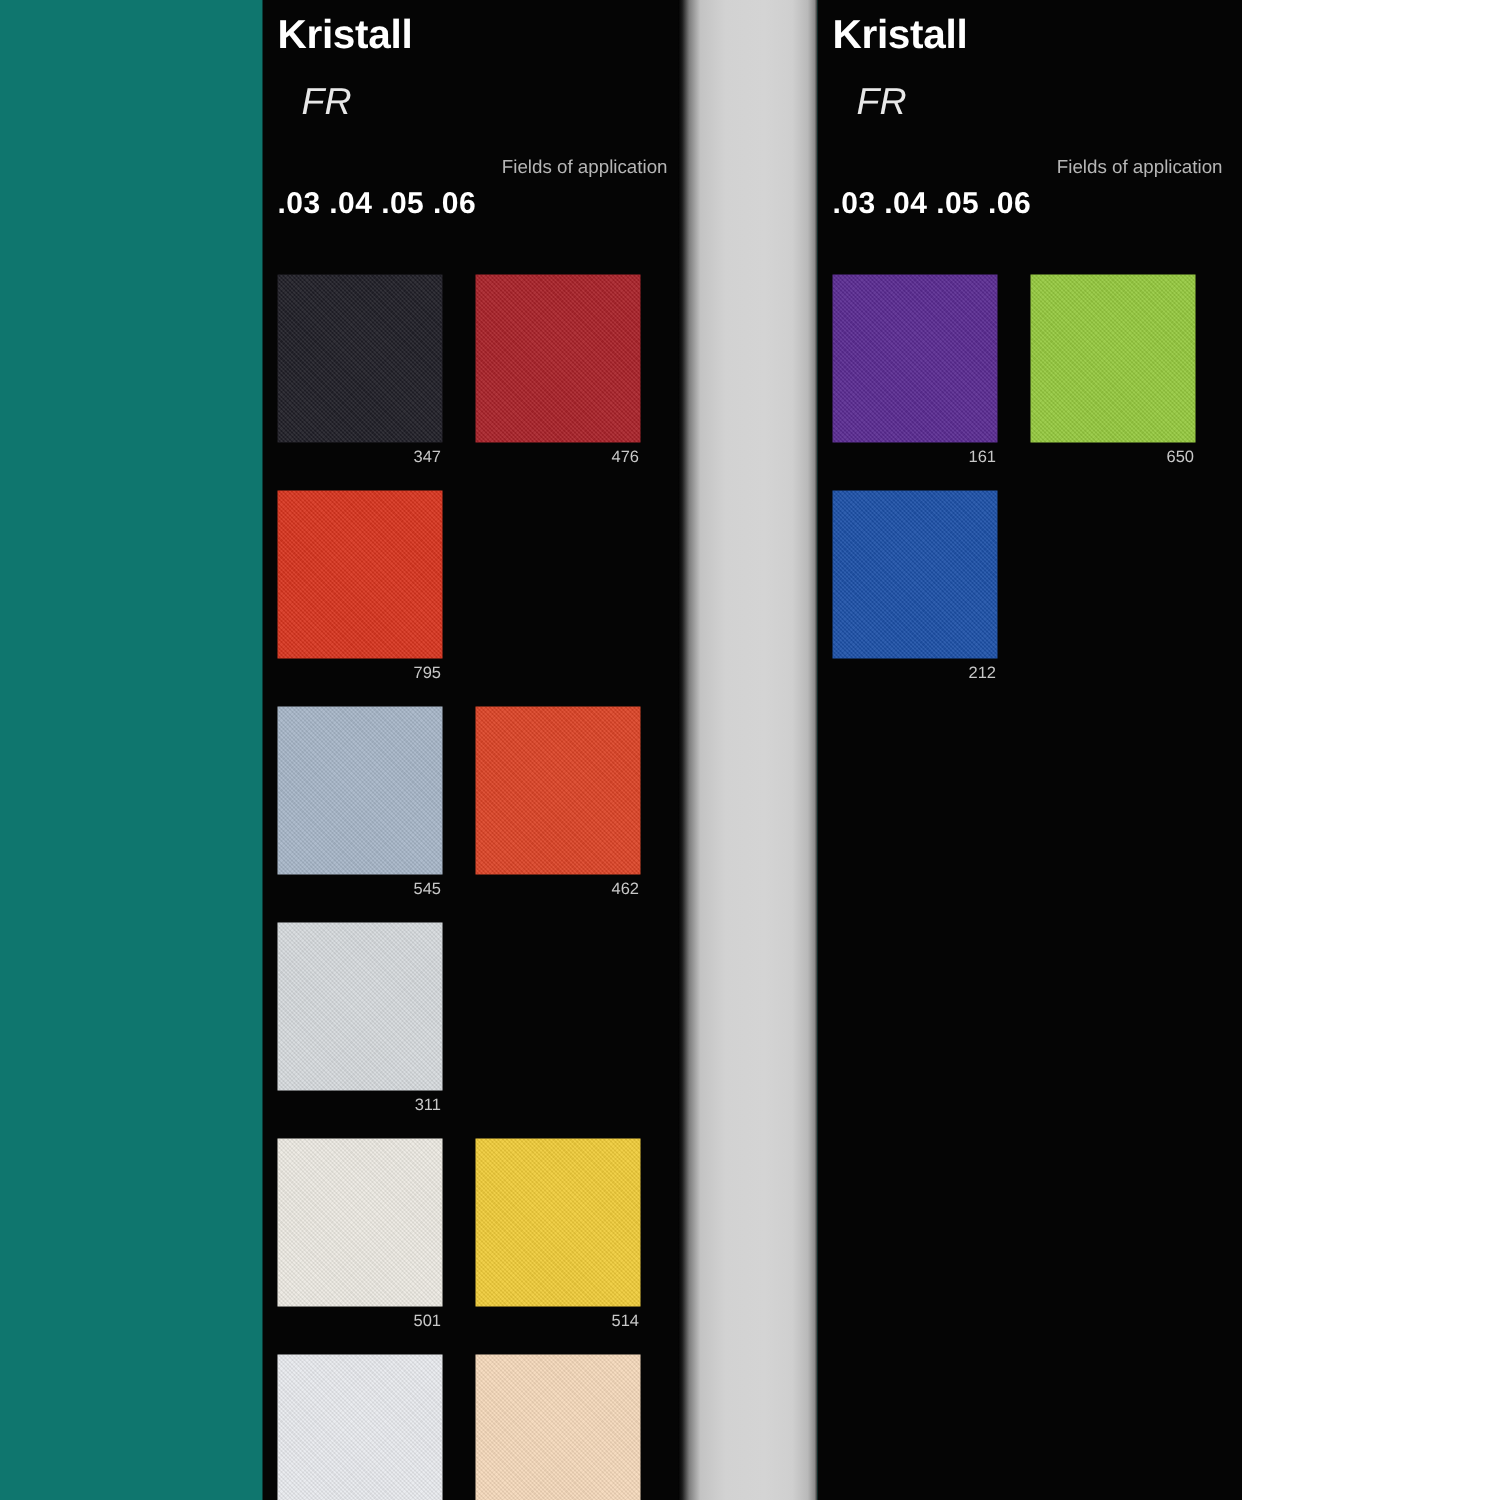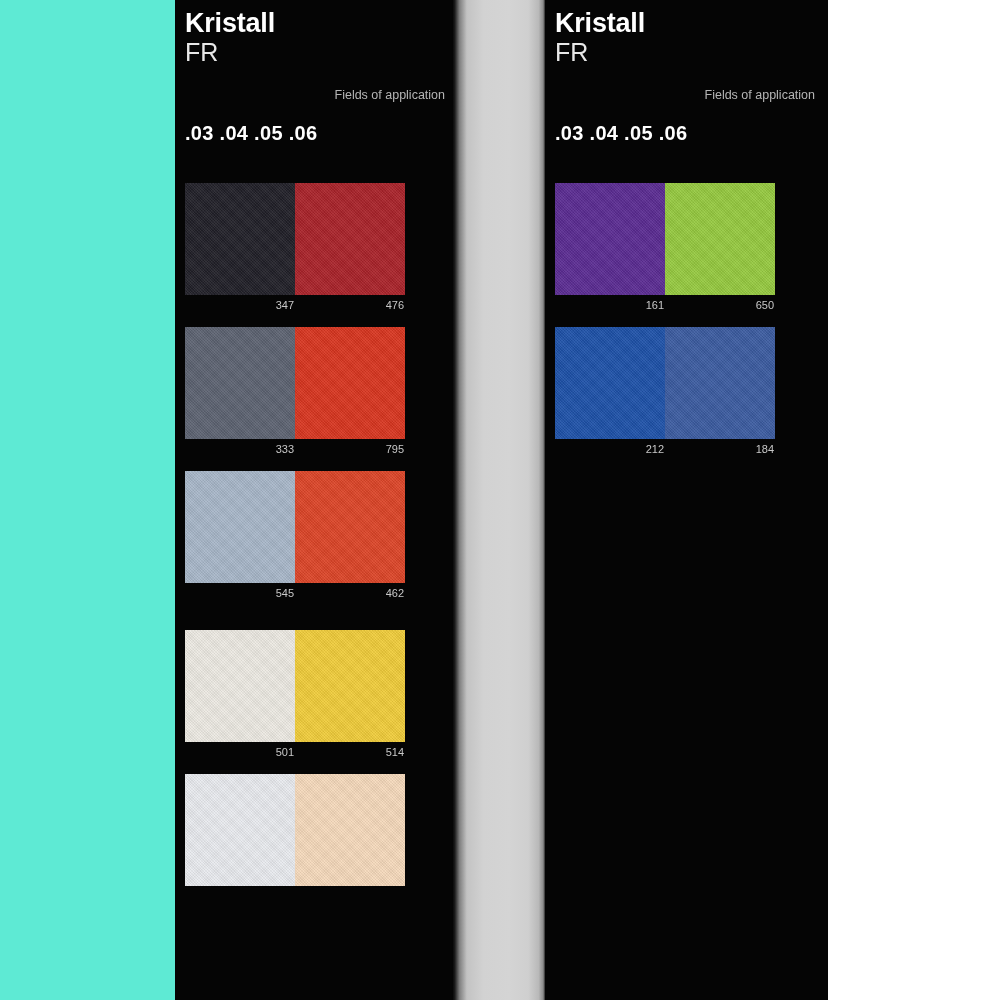--- a/index.html
+++ b/index.html
@@ -14,21 +14,21 @@
     overflow: hidden;
     font-family: "Liberation Sans", sans-serif;
   }
 
   
   #spread {
     position: absolute;
     left: 0; top: 0;
     width: 820px;
     height: 1000px;
-    background: #5eead4;
+    background: #0f766e;
   }
 
   
   .page {
     position: absolute;
     top: 0;
     height: 1000px;
     background: #050505;
     box-sizing: border-box;
     overflow: hidden;
@@ -69,47 +69,49 @@
     font-weight: bold;
     letter-spacing: -0.2px;
     line-height: 30px;
     margin: 0;
   }
   .brand-sub {
     color: #e8e8e8;
     font-size: 25px;
     font-weight: normal;
     line-height: 29px;
-    margin: 0;
+    margin: 16px;
+    font-style: italic;
   }
   .fields-label {
     color: #b6b6b6;
     font-size: 12.5px;
     line-height: 16px;
     margin: 20px 0 0 0;
     text-align: right;
   }
   .fields-codes {
     color: #ffffff;
     font-size: 20px;
     font-weight: bold;
     letter-spacing: 0.3px;
     line-height: 24px;
-    margin: 18px 0 0 0;
+    margin: 5px 0 0 0;
   }
 
   
   .swatch-grid {
     position: absolute;
     left: 10px;
     top: 183px;
     width: 258px;
   }
   .swatch-row {
     display: flex;
+    gap: 22px;
     margin-bottom: 15px;
   }
   .swatch-cell {
     width: 110px;
   }
   .swatch-chip {
     width: 110px;
     height: 112px;
     position: relative;
     overflow: hidden;
@@ -161,39 +163,39 @@
             <div class="swatch-chip" style="background: rgb(32, 31, 39);"></div>
             <div class="swatch-label">347</div>
           </div>
           <div class="swatch-cell">
             <div class="swatch-chip" style="background: rgb(169, 34, 41);"></div>
             <div class="swatch-label">476</div>
           </div>
         </div>
         <div class="swatch-row">
           <div class="swatch-cell">
-            <div class="swatch-chip" style="background: rgb(92, 98, 113);"></div>
-            <div class="swatch-label">333</div>
-          </div>
-          <div class="swatch-cell">
             <div class="swatch-chip" style="background: rgb(216, 53, 31);"></div>
             <div class="swatch-label">795</div>
           </div>
         </div>
         <div class="swatch-row">
           <div class="swatch-cell">
             <div class="swatch-chip" style="background: rgb(167, 182, 200);"></div>
             <div class="swatch-label">545</div>
           </div>
           <div class="swatch-cell">
             <div class="swatch-chip" style="background: rgb(220, 68, 39);"></div>
             <div class="swatch-label">462</div>
           </div>
         </div>
         <div class="swatch-row">
+          <div class="swatch-cell">
+            <div class="swatch-chip" style="background: rgb(214, 218, 221);"></div>
+            <div class="swatch-label">311</div>
+          </div>
         </div>
         <div class="swatch-row">
           <div class="swatch-cell">
             <div class="swatch-chip" style="background: rgb(236, 233, 226);"></div>
             <div class="swatch-label">501</div>
           </div>
           <div class="swatch-cell">
             <div class="swatch-chip" style="background: rgb(240, 204, 58);"></div>
             <div class="swatch-label">514</div>
           </div>
@@ -229,21 +231,17 @@
           <div class="swatch-cell">
             <div class="swatch-chip" style="background: rgb(149, 201, 63);"></div>
             <div class="swatch-label">650</div>
           </div>
         </div>
         <div class="swatch-row">
           <div class="swatch-cell">
             <div class="swatch-chip" style="background: rgb(29, 81, 168);"></div>
             <div class="swatch-label">212</div>
           </div>
-          <div class="swatch-cell">
-            <div class="swatch-chip" style="background: rgb(59, 91, 160);"></div>
-            <div class="swatch-label">184</div>
-          </div>
         </div>
       </div>
   </div>
 
 </div>
 
 </body></html>

